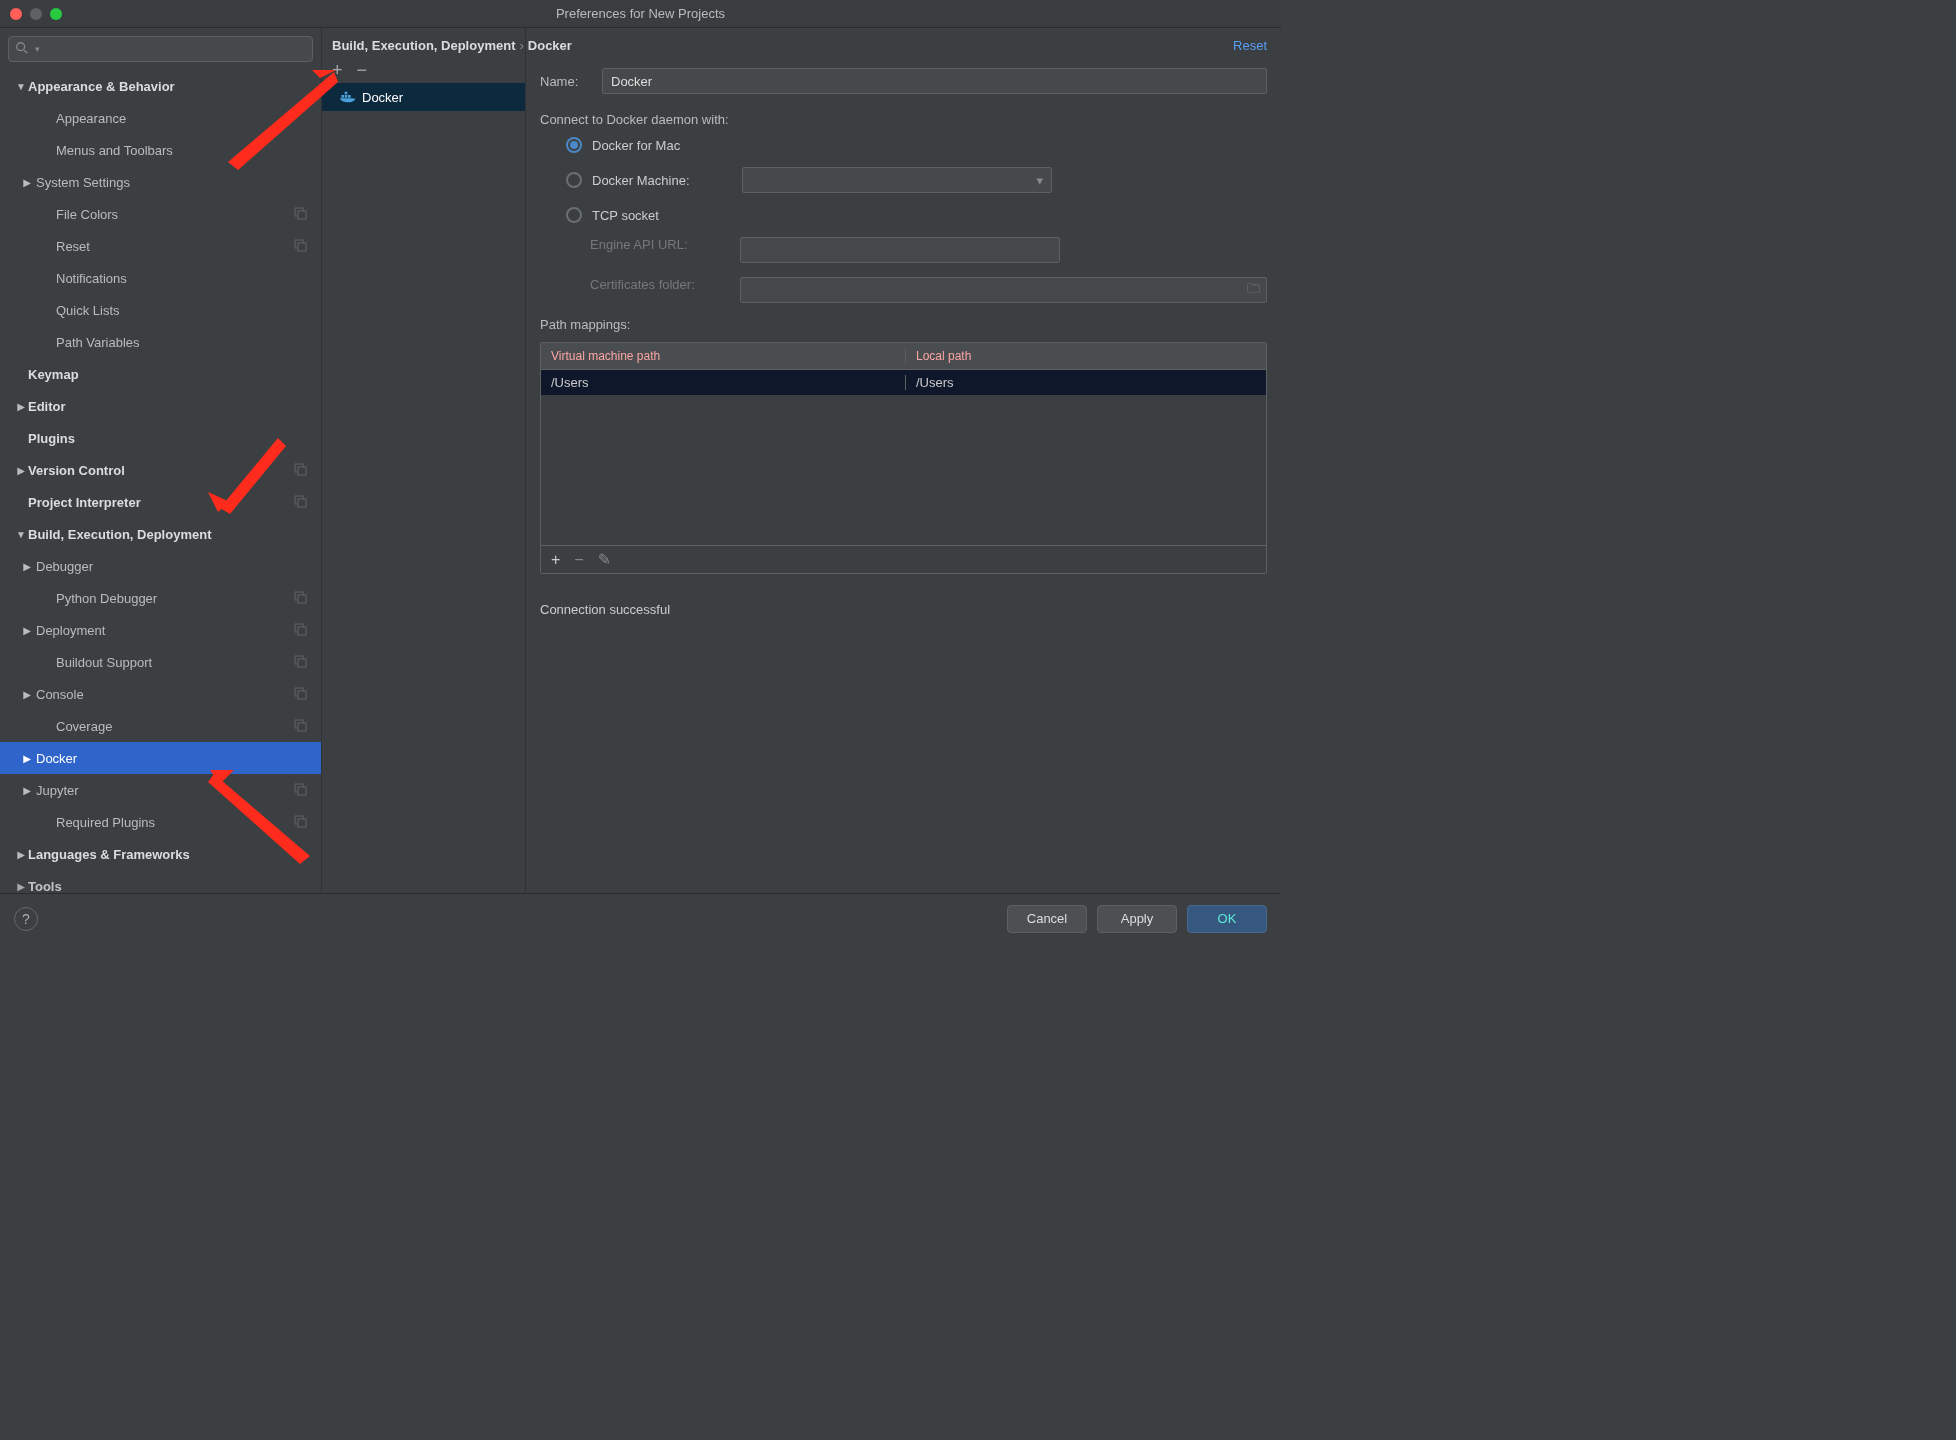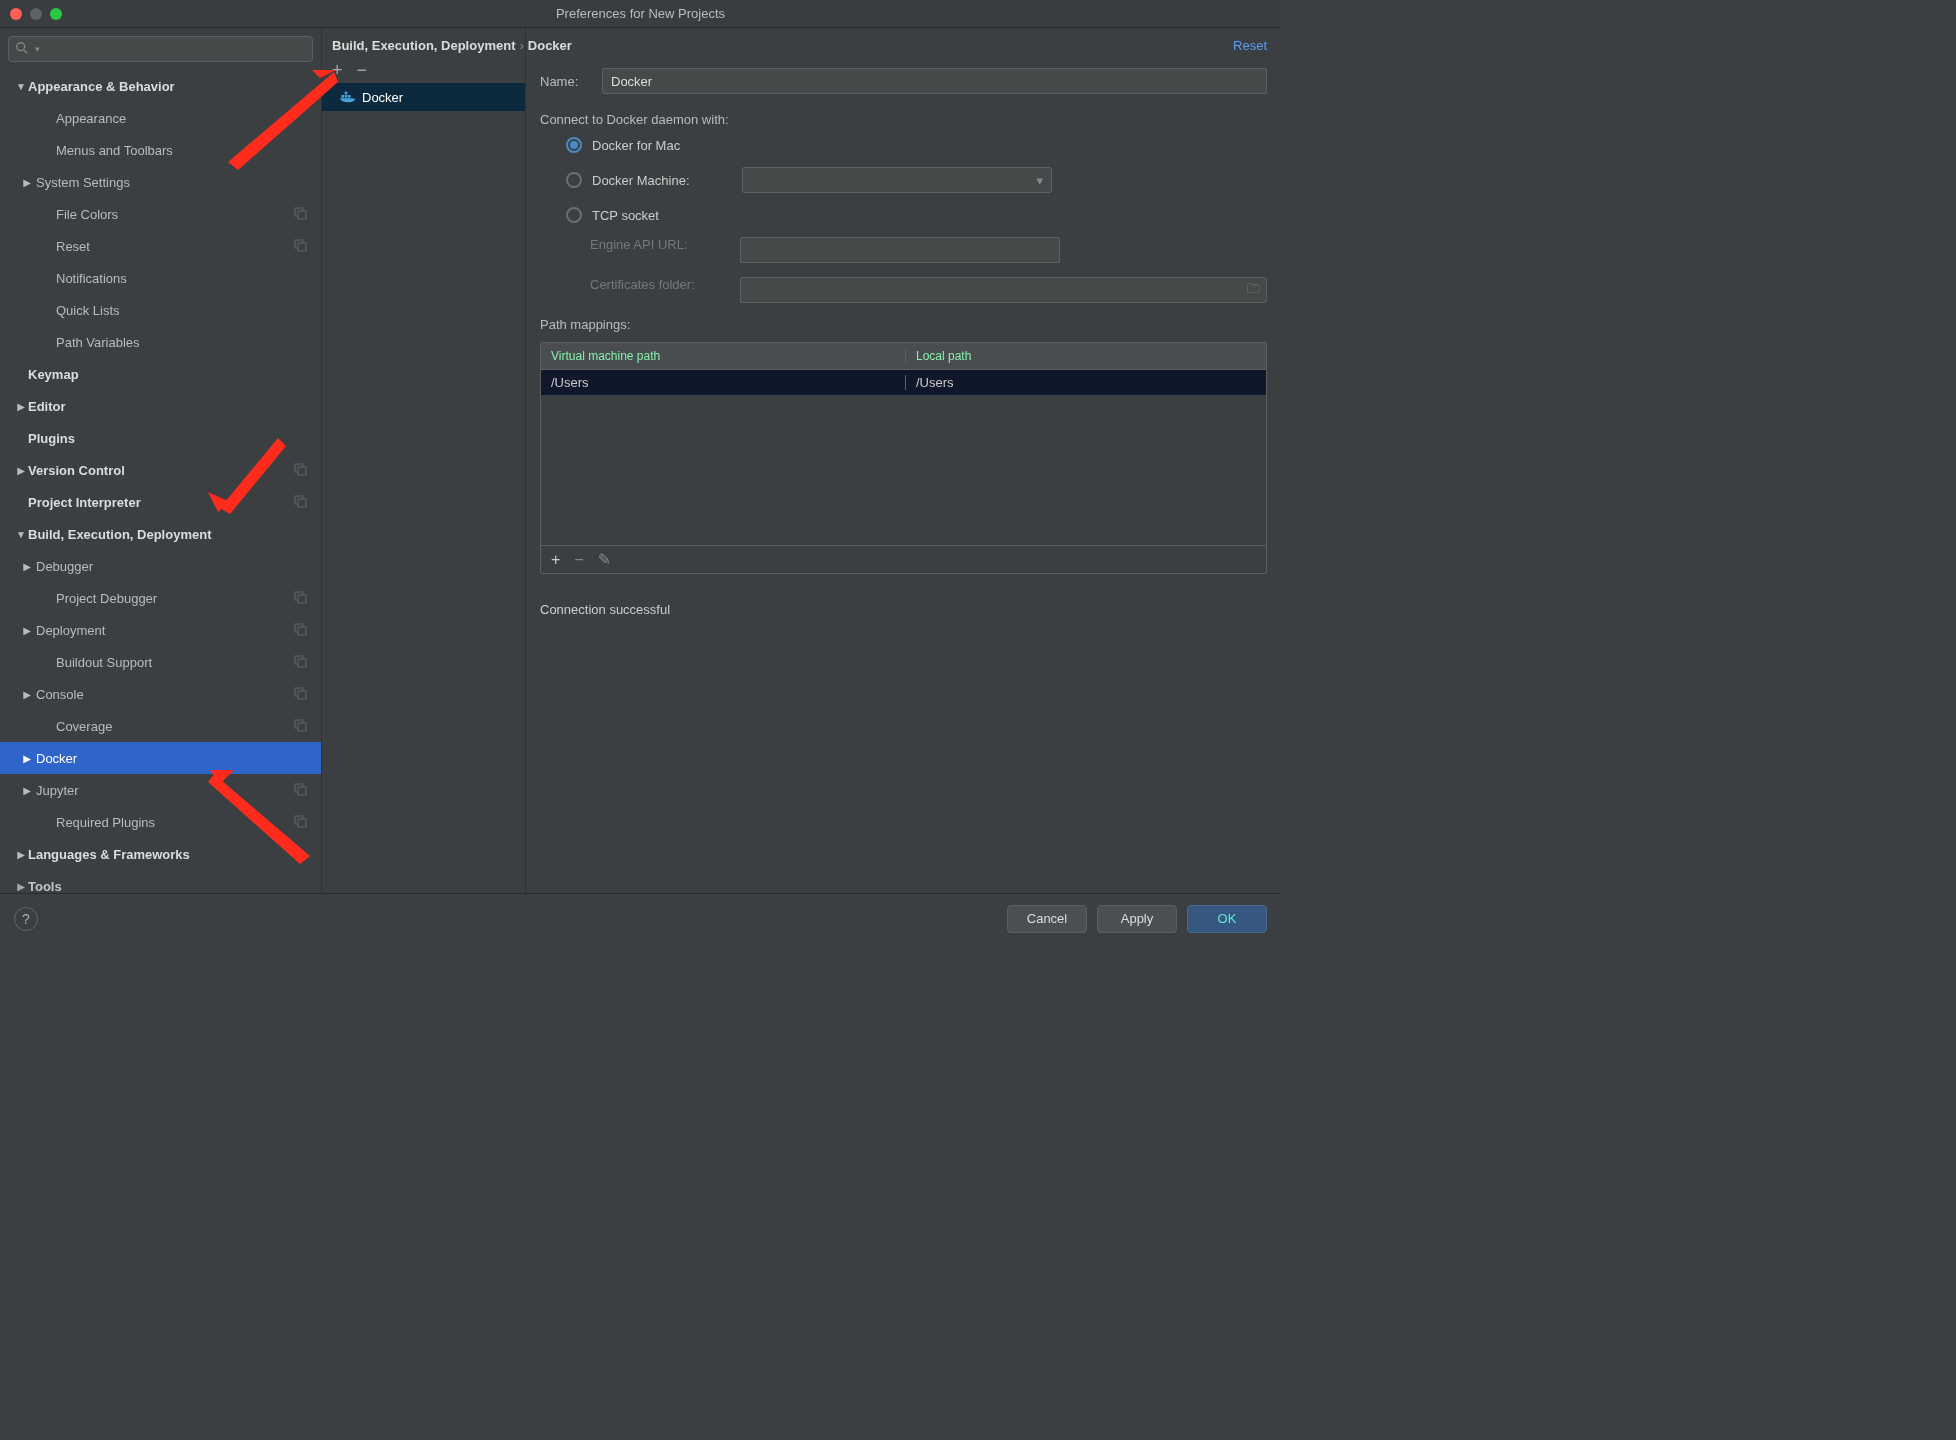--- a/index.html
+++ b/index.html
@@ -216,21 +216,21 @@
     border: 1px solid #5e6060;
     border-radius: 2px;
     margin-top: 4px;
     overflow:hidden;
   }
   .pt-head, .pt-row {
     display:flex;
     height: 26px;
     align-items:center;
   }
-  .pt-head { background:#4a4d4f; color:#86efac; font-size:12px; }
+  .pt-head { background:#4a4d4f; color:#fca5a5; font-size:12px; }
   .pt-head > div, .pt-row > div {
     padding: 0 10px;
     border-right: 1px solid #5e6060;
   }
   .pt-head > div:last-child, .pt-row > div:last-child { border-right:none; }
   .col-a { flex: 0 0 365px; }
   .col-b { flex: 1; }
   .pt-row { background:#0f172a; color:#ccc; border-top:1px solid #5e6060;}
   .pt-body-space { height: 150px; background:#3c3f41; }
   .pt-toolbar {
@@ -373,21 +373,21 @@
         </div>
         <div class="tree-row top">
           <span class="arrow">▼</span>
           <span class="label">Build, Execution, Deployment</span>
         </div>
         <div class="tree-row child with-arrow">
           <span class="arrow">▶</span>
           <span class="label">Debugger</span>
         </div>
         <div class="tree-row plain-child">
-          <span class="label">Project Debugger</span>
+          <span class="label">Python Debugger</span>
           <span class="copy-icon"><svg viewBox="0 0 14 14">
               <rect x="2" y="2" width="8" height="8" fill="none" stroke="#888"></rect>
               <rect x="5" y="5" width="8" height="8" fill="#3c3f41" stroke="#888"></rect>
             </svg></span>
         </div>
         <div class="tree-row child with-arrow">
           <span class="arrow">▶</span>
           <span class="label">Deployment</span>
           <span class="copy-icon"><svg viewBox="0 0 14 14">
               <rect x="2" y="2" width="8" height="8" fill="none" stroke="#888"></rect>

